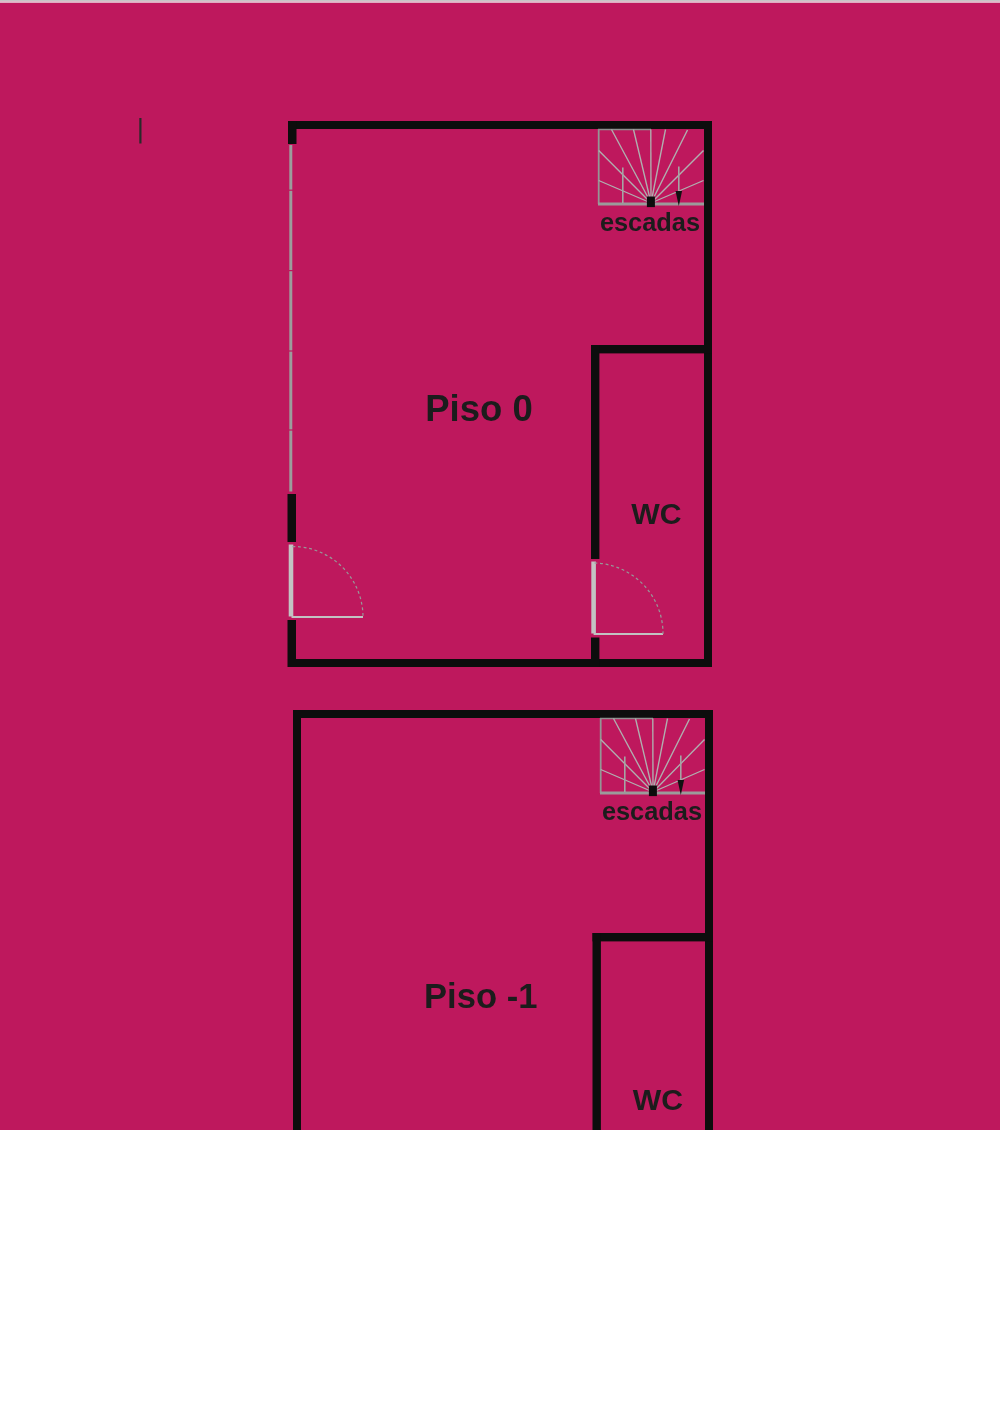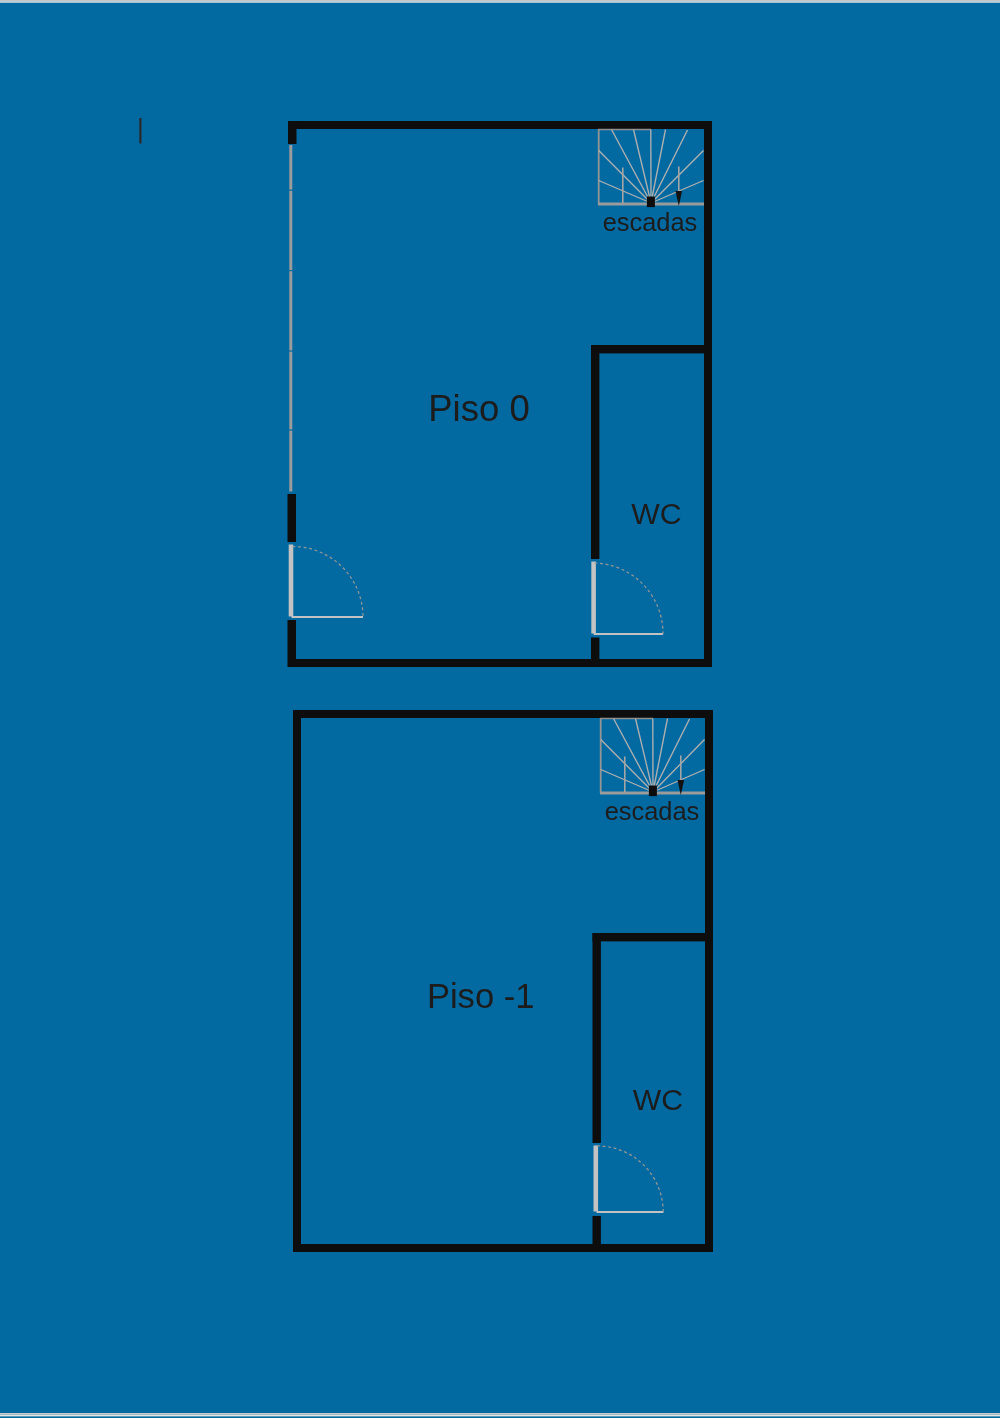--- a/index.html
+++ b/index.html
@@ -1,17 +1,17 @@
 <!DOCTYPE html>
 <html><head>
 <meta charset="utf-8">
 <style>
   html,body{margin:0;padding:0;background:#ffffff;}
-  #page{position:relative;will-change:transform;transform:translateZ(0);width:1000px;height:1418px;background:#0369a1;overflow:hidden;
-        font-family:"Liberation Sans", sans-serif;}
+  #page{position:relative;will-change:transform;transform:translateZ(0);width:1000px;height:1130px;background:#be185d;overflow:hidden;
+        font-family:"Liberation Sans", sans-serif;font-weight:bold;}
   svg{position:absolute;top:0;left:0;}
   text{fill:#1c1c1c;font-family:"Liberation Sans", sans-serif;}
 </style>
 </head>
 <body>
 <div id="page">
 <svg width="1000" height="1418" viewBox="0 0 1000 1418" shape-rendering="auto">
 
   <rect x="0" y="0" width="1000" height="1.3" fill="#c6c6c6"></rect>
   <rect x="0" y="1.3" width="1000" height="1.4" fill="#ececec"></rect>

